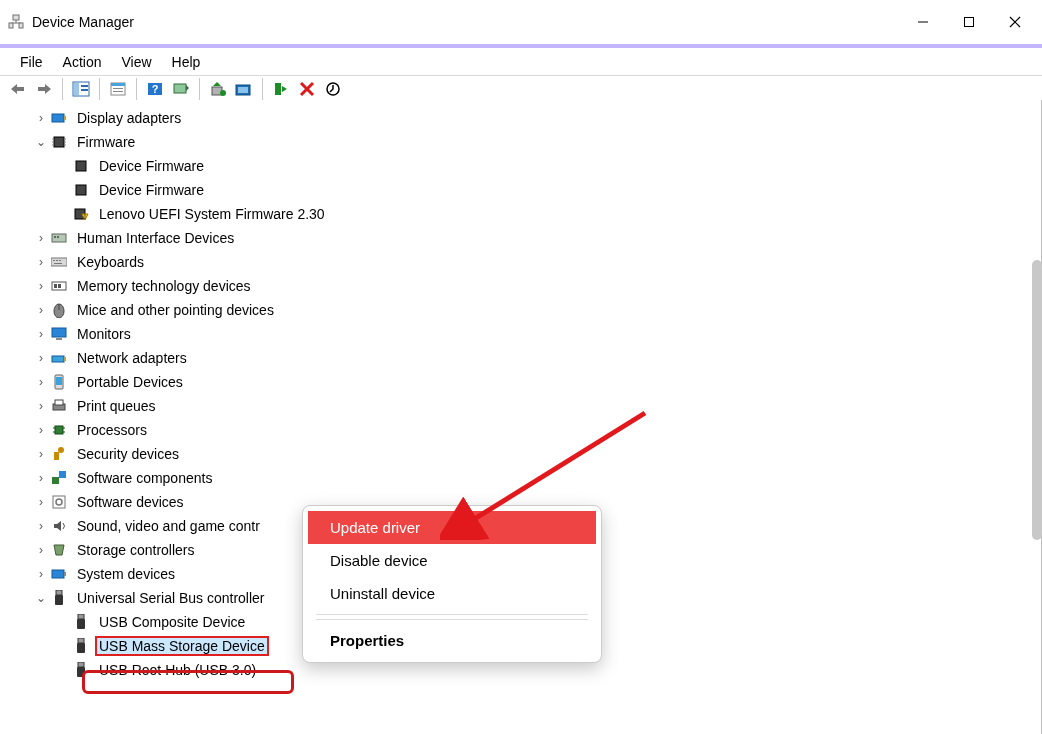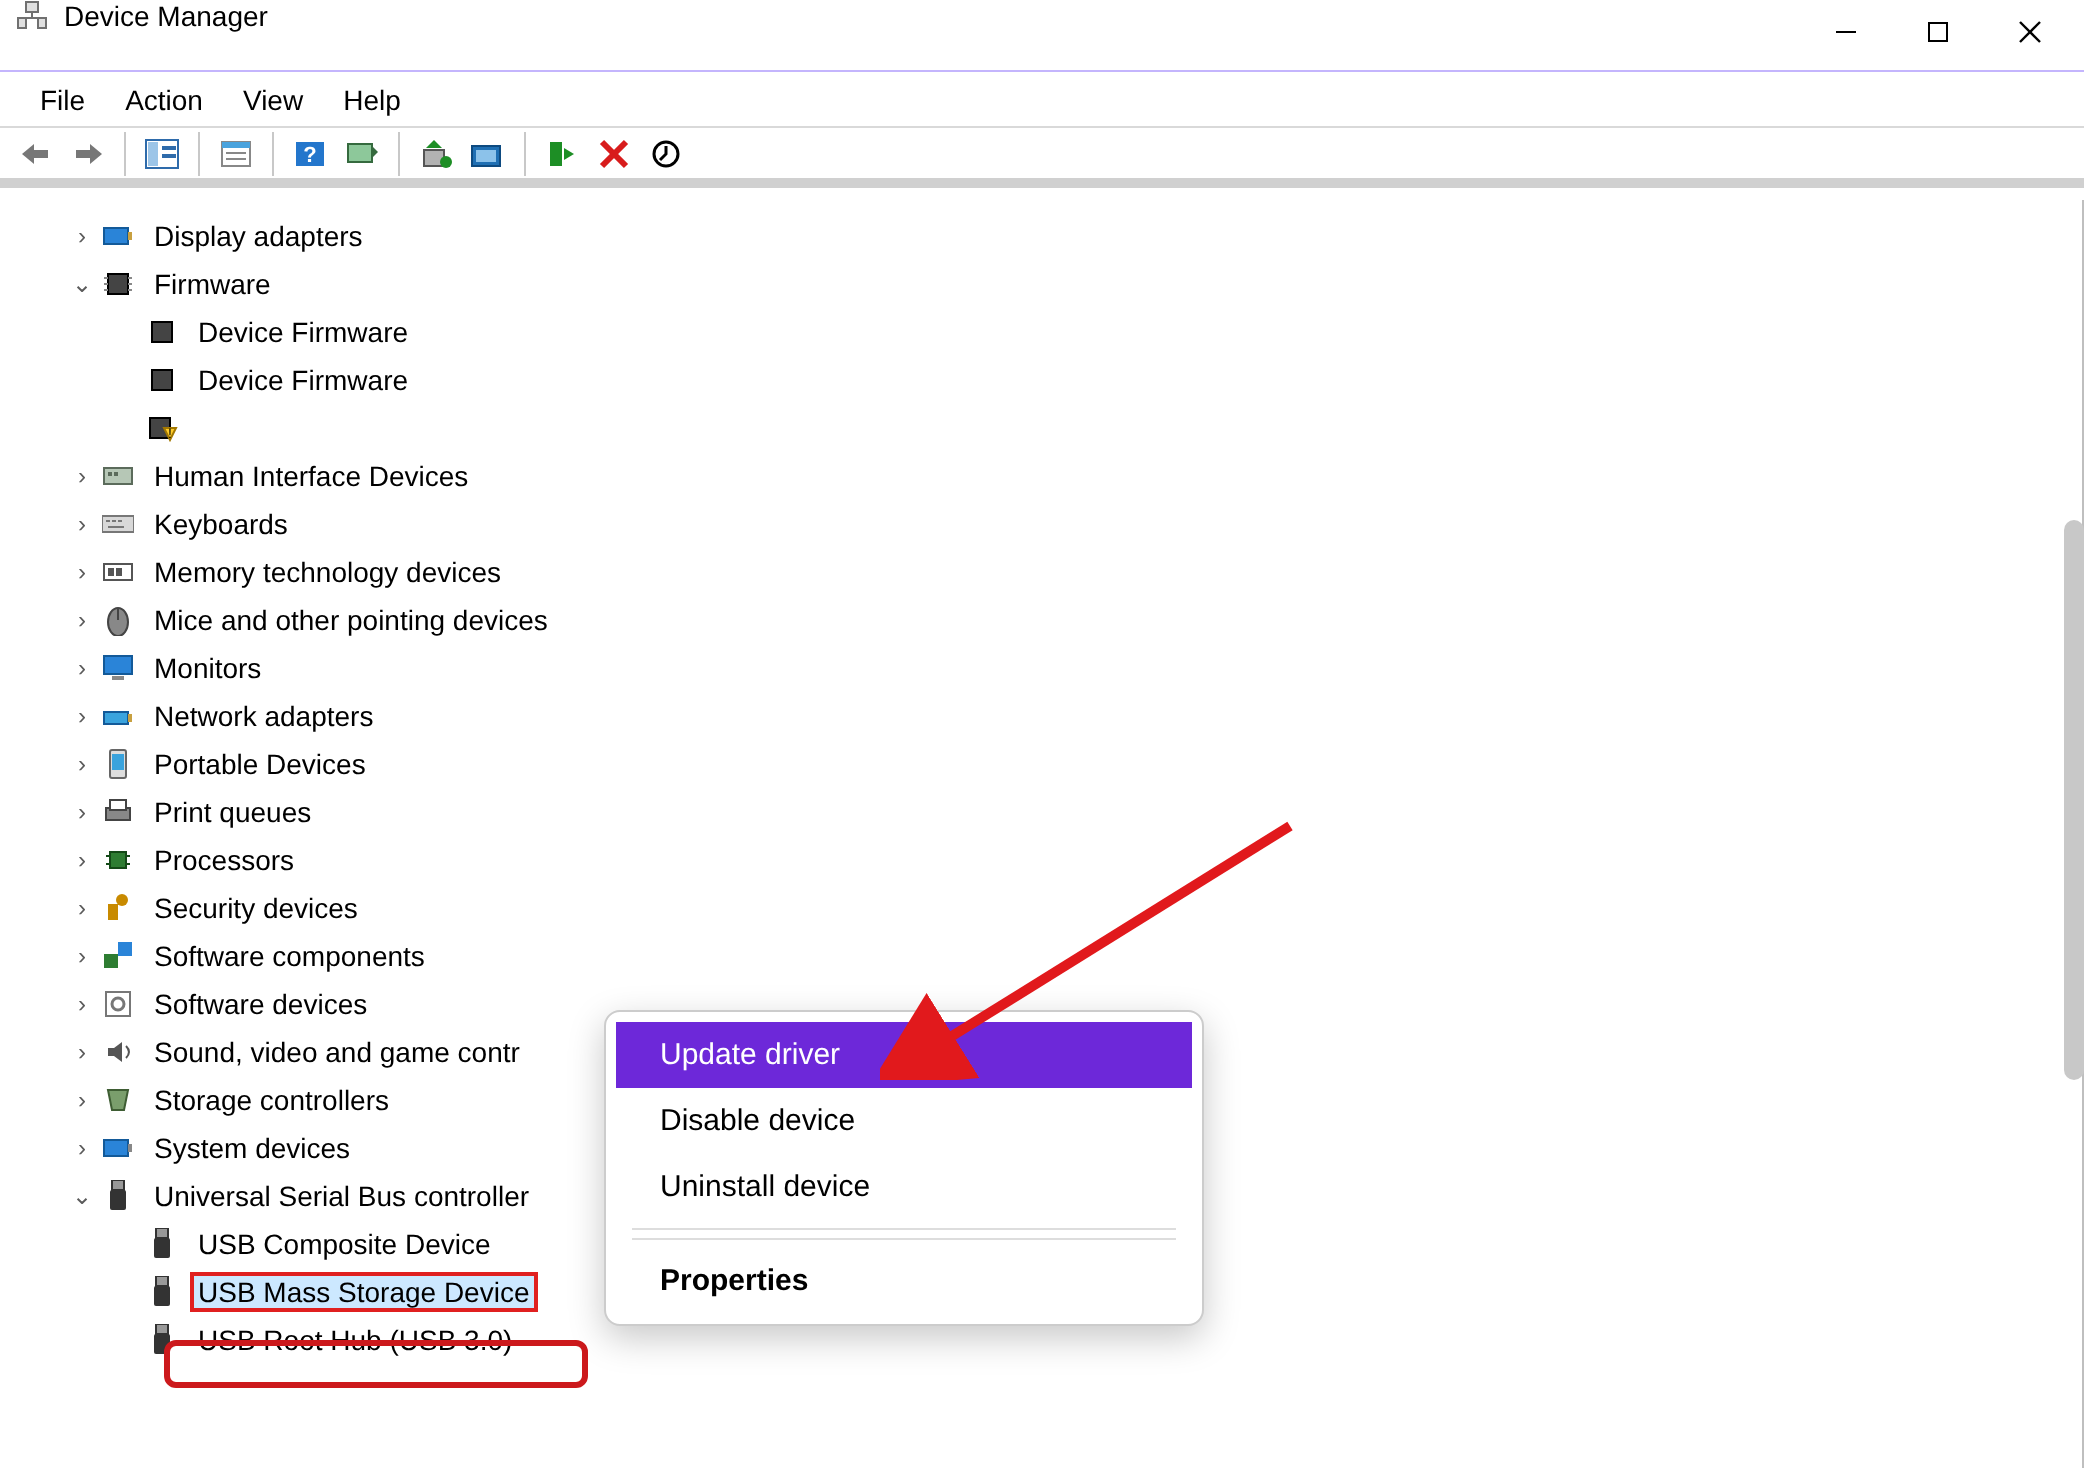--- a/index.html
+++ b/index.html
@@ -9,23 +9,24 @@
     font-size: 14px;
     color: #000;
     background: #fff;
     width: 1042px;
     height: 734px;
     overflow: hidden;
     position: relative;
   }
   .titlebar {
     display: flex;
-    height: 36px;
+    align-items: center;
+    height: 48px;
     padding: 0 4px 0 8px;
-    border-bottom: 1px solid #c4b5fd;
+    border-bottom: 4px solid #c4b5fd;
   }
   .titlebar .title-icon {
     width: 16px; height: 16px;
     margin-right: 8px;
     display:inline-flex;align-items:center;justify-content:center;
   }
   .titlebar .title-text { font-size: 14px; }
   .win-controls { margin-left:auto; display:flex; }
   .win-btn {
     width: 46px; height: 32px;
@@ -109,21 +110,21 @@
     border-radius:8px;
     box-shadow: 0 6px 18px rgba(0,0,0,0.22);
     padding:5px 5px;
     min-width: 300px;
   }
   .ctx-item {
     padding:8px 22px;
     font-size:15px;
   }
   .ctx-item.highlighted {
-    background:#6d28d9;
+    background:#ef4444;
     color:#fff;
   }
   .ctx-item.bold { font-weight:600; }
   .ctx-sep { height:1px; background:#ddd; margin:4px 8px; }
   .scrollbar-right {
     position:absolute; right:0; top:260px; width:10px; height:280px;
     background:#c8c8c8; border-radius:5px;
   }
   .arrow-annotation {
     position:absolute;
@@ -299,20 +300,21 @@
 </div>
 <div class="tree-row indent1">
   <span class="expander"></span>
   <span class="node-icon">
           <svg width="16" height="14">
             <rect x="2" y="2" width="10" height="10" fill="#444" stroke="#000"></rect>
             <path d="M9 7 L15 7 L12 13 Z" fill="#ffcd2b" stroke="#a37800"></path>
             <text x="12" y="12" font-size="7" text-anchor="middle">!</text>
           </svg>
         </span>
+  <span class="label">Lenovo UEFI System Firmware 2.30</span>
 </div>
 
 <div class="tree-row indent0">
   <span class="expander">›</span>
   <span class="node-icon">
           <svg width="16" height="12">
             <rect x="1" y="2" width="14" height="8" fill="#b6c7b6" stroke="#5b6b5b"></rect>
             <rect x="3" y="4" width="2" height="2" fill="#5b6b5b"></rect>
             <rect x="6" y="4" width="2" height="2" fill="#5b6b5b"></rect>
           </svg>

